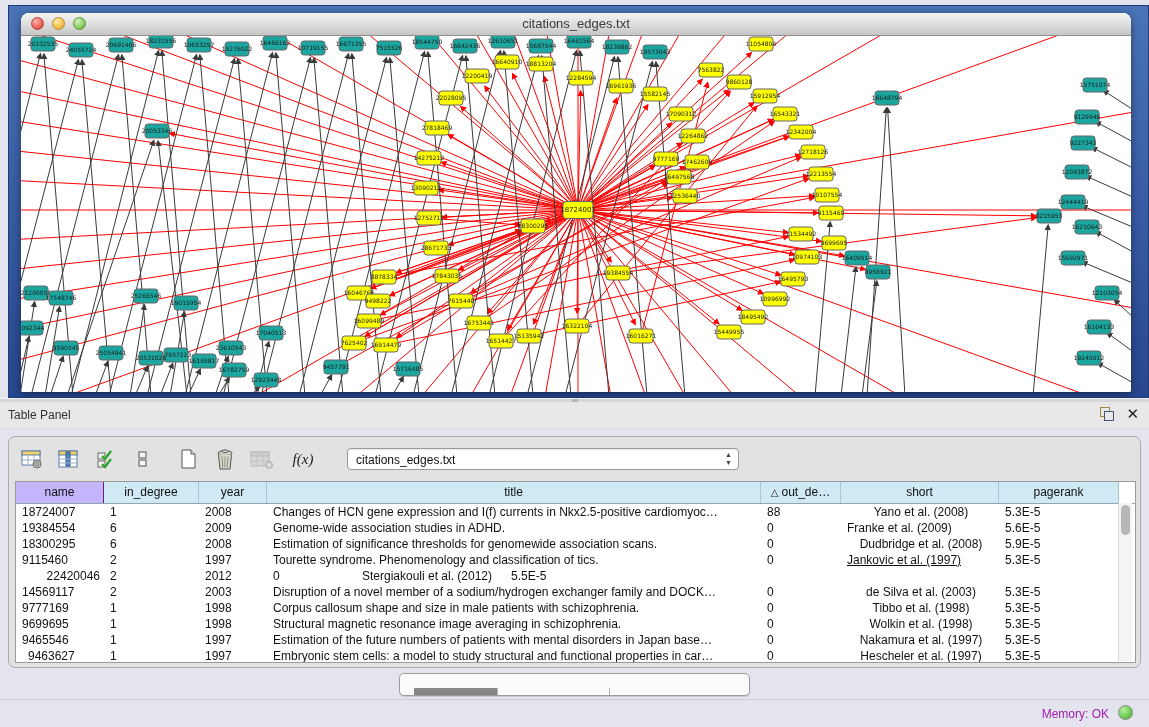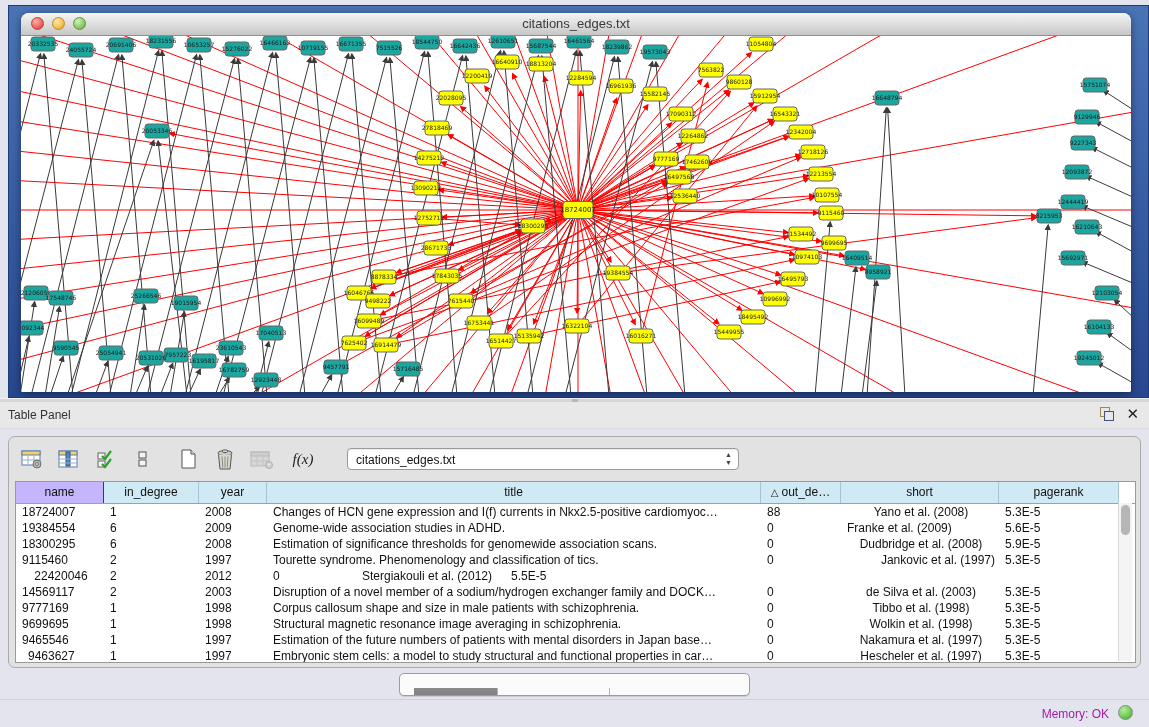--- a/index.html
+++ b/index.html
@@ -644,25 +644,25 @@
         <div class="td" style="width: 80px; text-align: left;">0</div>
         <div class="td" style="width: 158px; text-align: center;">Dudbridge et al. (2008)</div>
         <div class="td" style="width: 120px; text-align: left;">5.9E-5</div>
       </div>
       <div class="trow">
         <div class="td" style="width: 88px; text-align: left;">9115460</div>
         <div class="td" style="width: 95px; text-align: left;">2</div>
         <div class="td" style="width: 68px; text-align: left;">1997</div>
         <div class="td" style="width: 494px; text-align: left;">Tourette syndrome. Phenomenology and classification of tics.</div>
         <div class="td" style="width: 80px; text-align: left;">0</div>
-        <div class="td" style="width: 158px; text-align: right;">Jankovic et al. (1997)</div>
+        <div class="td" style="width: 158px; text-align: left; text-decoration: underline;">Jankovic et al. (1997)</div>
         <div class="td" style="width: 120px; text-align: left;">5.3E-5</div>
       </div>
       <div class="trow">
-        <div class="td" style="width: 88px; text-align: center;">22420046</div>
+        <div class="td" style="width: 88px; text-align: right;">22420046</div>
         <div class="td" style="width: 95px; text-align: left;">2</div>
         <div class="td" style="width: 68px; text-align: left;">2012</div>
         <div class="td" style="width: 80px; text-align: left;">0</div>
         <div class="td" style="width: 158px; text-align: center;">Stergiakouli et al. (2012)</div>
         <div class="td" style="width: 120px; text-align: left;">5.5E-5</div>
       </div>
       <div class="trow">
         <div class="td" style="width: 88px; text-align: left;">14569117</div>
         <div class="td" style="width: 95px; text-align: left;">2</div>
         <div class="td" style="width: 68px; text-align: left;">2003</div>

